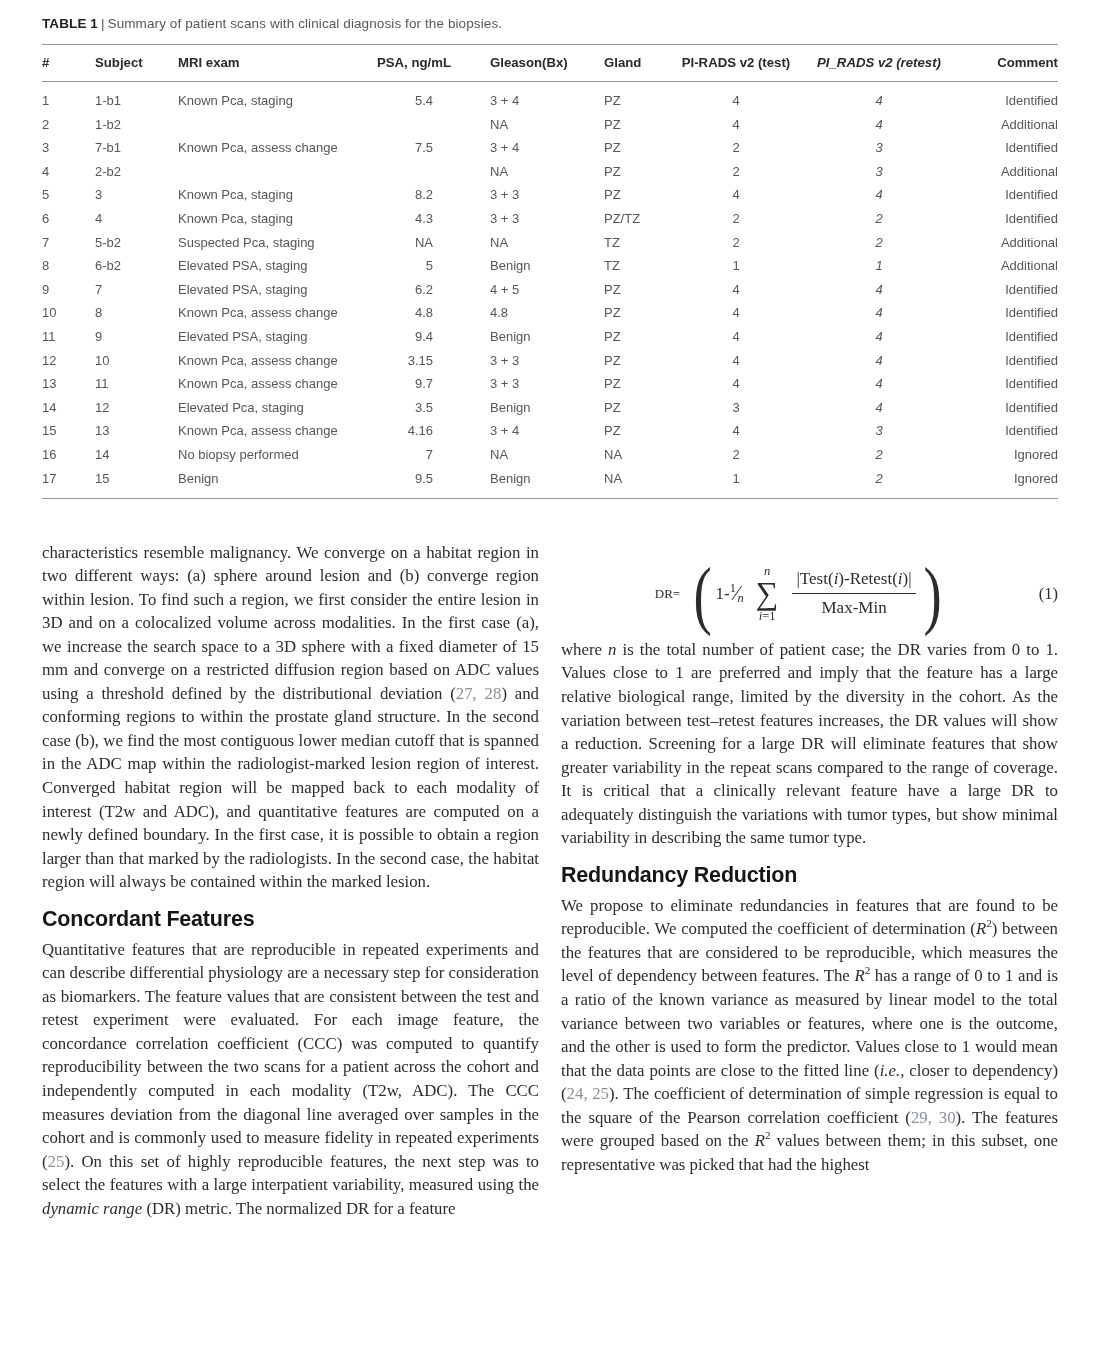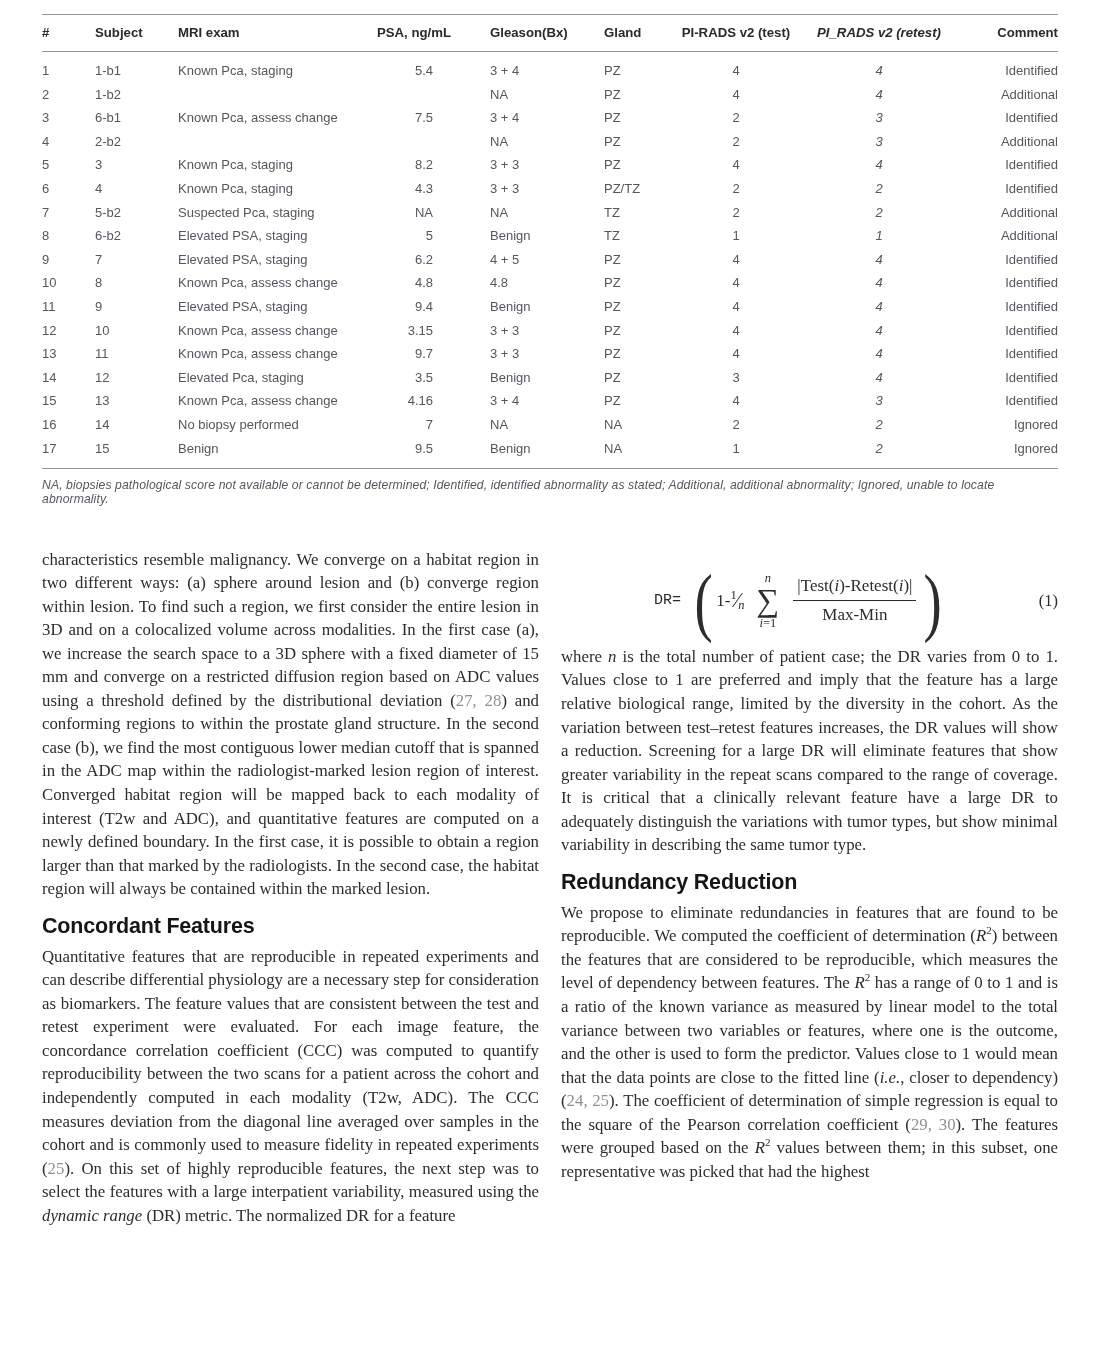--- a/index.html
+++ b/index.html
@@ -34,41 +34,44 @@
   h2.sec-head{font-family:"Liberation Sans",sans-serif;font-weight:bold;font-size:21.5px;
     color:#161616;margin:13px 0 6px 0;letter-spacing:-.2px;}
   .seg-cite{color:#8a9199;}
   .seg-it{font-style:italic;}
   .seg-sup{vertical-align:super;font-size:.66em;line-height:0;}
 
   
   .equation{display:flex;align-items:center;margin:24px 0 15px 0;
     font-family:"Liberation Serif",serif;color:#2c2c2c;}
   .eq-center{flex:1;display:flex;justify-content:center;align-items:center;}
-  .eq-lhs{font-size:15px;margin-right:10px;font-family:Liberation Mono, monospace;}
+  .eq-lhs{font-size:13px;margin-right:10px;}
   .eq-paren{font-size:76px;font-weight:400;line-height:0;transform:scaleX(.72);display:inline-block;}
   .eq-oneminus{font-size:17px;display:inline-flex;align-items:center;margin:0 2px 0 0;}
   .eq-oneminus .frac-sup{font-size:12.5px;position:relative;top:-5px;}
   .eq-oneminus .frac-slash{font-size:21px;margin:0 -1px;}
   .eq-oneminus .frac-sub{font-size:12.5px;position:relative;top:5px;font-style:italic;}
   .eq-sum{display:inline-flex;flex-direction:column;align-items:center;margin:0 10px;line-height:1;}
   .sum-top{font-size:12.5px;font-style:italic;margin-bottom:1px;}
   .sum-sigma{font-size:32px;line-height:.95;}
   .sum-bot{font-size:12.5px;margin-top:2px;}
   .eq-frac{display:inline-flex;flex-direction:column;text-align:center;font-size:17px;margin:0 4px;}
   .frac-num{padding:0 4px 4px 4px;border-bottom:1.2px solid #2c2c2c;}
   .frac-den{padding-top:4px;}
   .eq-number{font-size:16.5px;}
 </style>
 </head>
 <body>
 
 <div class="page">
 
   <section>
+    <div class="table-title">
+      <span class="tt-bold">TABLE 1</span><span class="tt-sep">|</span><span>Summary of patient scans with clinical diagnosis for the biopsies.</span>
+    </div>
 
     <table class="data-table">
       <colgroup>
         <col class="c0">
           <col class="c1">
           <col class="c2">
           <col class="c3">
           <col class="c4">
         <col class="c5">
           <col class="c6">
@@ -106,21 +109,21 @@
             <td></td>
             <td></td>
             <td>NA</td>
             <td>PZ</td>
             <td>4</td>
             <td>4</td>
             <td>Additional</td>
           </tr>
           <tr>
             <td>3</td>
-            <td>6-b1</td>
+            <td>7-b1</td>
             <td>Known Pca, assess change</td>
             <td>7.5</td>
             <td>3 + 4</td>
             <td>PZ</td>
             <td>2</td>
             <td>3</td>
             <td>Identified</td>
           </tr>
           <tr>
             <td>4</td>
@@ -272,21 +275,20 @@
             <td>9.5</td>
             <td>Benign</td>
             <td>NA</td>
             <td>1</td>
             <td>2</td>
             <td>Ignored</td>
           </tr>
         </tbody>
     </table>
 
-    <div class="footnote">NA, biopsies pathological score not available or cannot be determined; Identified, identified abnormality as stated; Additional, additional abnormality; Ignored, unable to locate abnormality.</div>
   </section>
 
   <div class="columns">
 
     <div class="col">
       <p class="body-par"><span>characteristics resemble malignancy. We converge on a habitat region in two different ways: (a) sphere around lesion and (b) converge region within lesion. To find such a region, we first consider the entire lesion in 3D and on a colocalized volume across modalities. In the first case (a), we increase the search space to a 3D sphere with a fixed diameter of 15 mm and converge on a restricted diffusion region based on ADC values using a threshold defined by the distributional deviation (</span><span class="seg-cite">27, 28</span><span>) and conforming regions to within the prostate gland structure. In the second case (b), we find the most contiguous lower median cutoff that is spanned in the ADC map within the radiologist-marked lesion region of interest. Converged habitat region will be mapped back to each modality of interest (T2w and ADC), and quantitative features are computed on a newly defined boundary. In the first case, it is possible to obtain a region larger than that marked by the radiologists. In the second case, the habitat region will always be contained within the marked lesion.</span></p>
       <h2 class="sec-head">Concordant Features</h2>
       <p class="body-par"><span>Quantitative features that are reproducible in repeated experiments and can describe differential physiology are a necessary step for consideration as biomarkers. The feature values that are consistent between the test and retest experiment were evaluated. For each image feature, the concordance correlation coefficient (CCC) was computed to quantify reproducibility between the two scans for a patient across the cohort and independently computed in each modality (T2w, ADC). The CCC measures deviation from the diagonal line averaged over samples in the cohort and is commonly used to measure fidelity in repeated experiments (</span><span class="seg-cite">25</span><span>). On this set of highly reproducible features, the next step was to select the features with a large interpatient variability, measured using the </span><span class="seg-it">dynamic range</span><span> (DR) metric. The normalized DR for a feature</span></p>
     </div>
 

